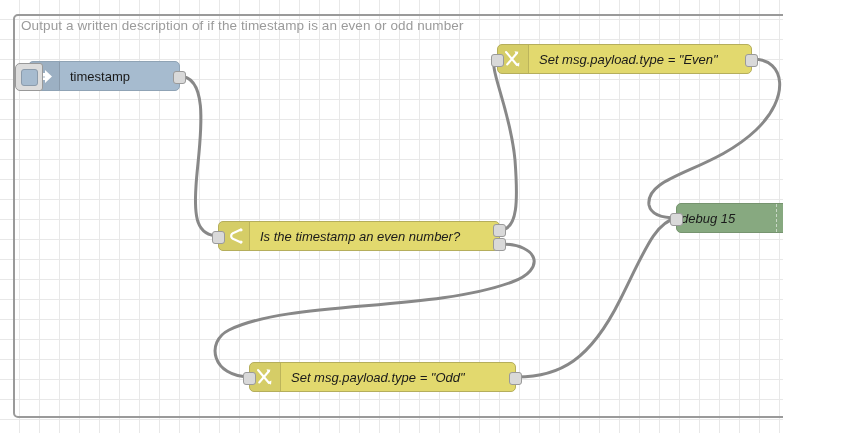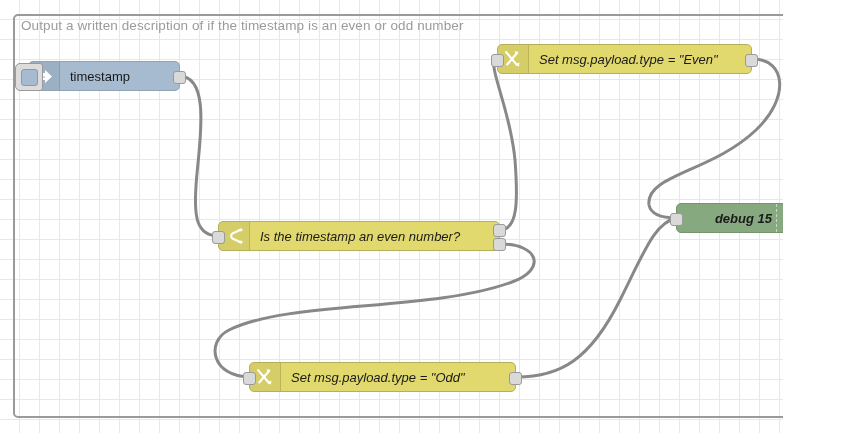--- a/index.html
+++ b/index.html
@@ -139,21 +139,21 @@
     border-color: #b5ae5c;
   }
   
   #node-debug {
     left: 676px;
     top: 203px;
     width: 126px;
     background: #87a980;
     border-color: #76946f;
   }
-  #node-debug .node-label { flex: 1; text-align: right; padding: 0 4px; font-weight: bold; }
+  #node-debug .node-label { flex: 1; text-align: left; padding: 0 4px; }
   #debug-lines {
     width: 24px;
     height: 100%;
     display: flex;
     flex-direction: column;
     justify-content: center;
     align-items: center;
     gap: 2px;
     border-left: 1px dashed rgba(255,255,255,.55);
     flex: 0 0 24px;

